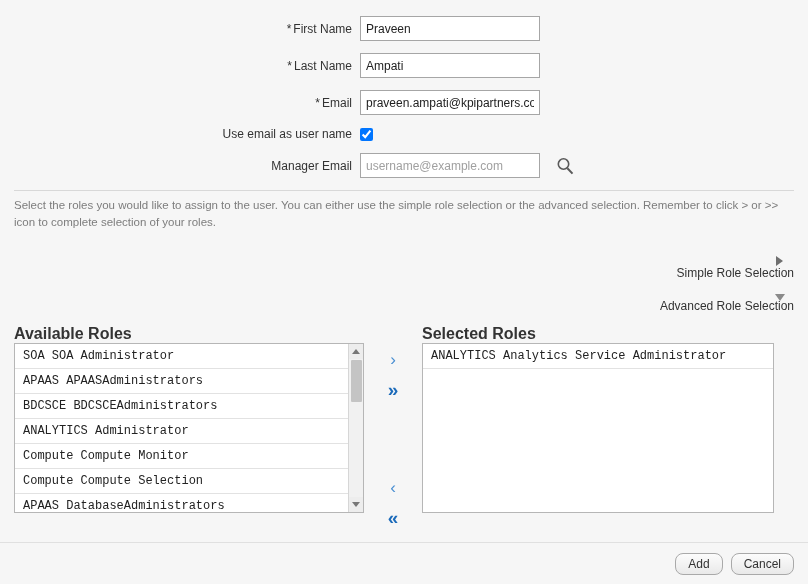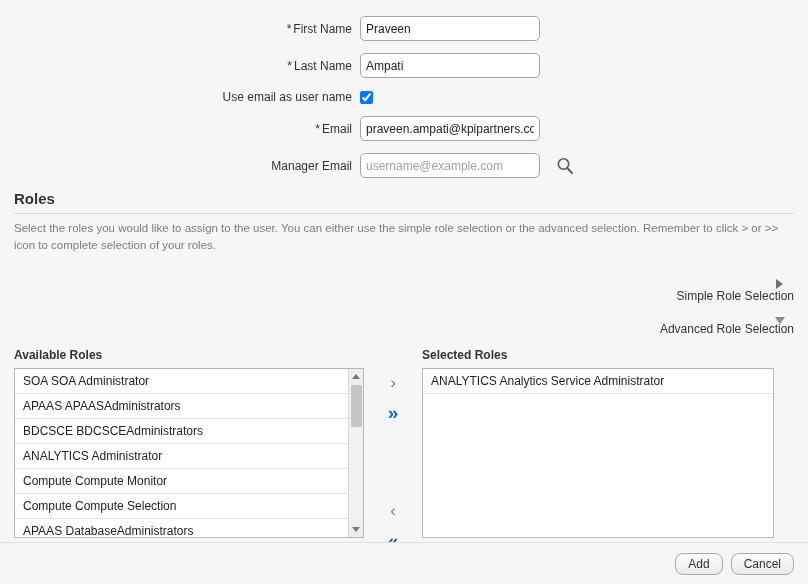--- a/index.html
+++ b/index.html
@@ -45,21 +45,21 @@
   }
   .text-input {
     width: 180px;
     height: 25px;
     border: 1px solid #a6a6a6;
     background: #ffffff;
     font-family: "Liberation Sans", sans-serif;
     font-size: 12px;
     color: #222222;
     padding: 0 5px;
-    border-radius: 5px;
+    border-radius: 0;
   }
   .text-input::placeholder { color: #a0a0a0; }
   .checkbox {
     width: 13px;
     height: 13px;
     margin: 0;
   }
   .search-icon-wrap {
     margin-left: 14px;
     display: inline-flex;
@@ -132,35 +132,35 @@
   .shuttle-col-left { width: 350px; }
   .shuttle-col-mid {
     width: 58px;
     display: flex;
     flex-direction: column;
     align-items: center;
     padding-top: 20px;
   }
   .shuttle-col-right { width: 352px; }
   .list-header {
-    font-size: 12px;
+    font-size: 16px;
     font-weight: bold;
     color: #333333;
-    margin-bottom: 6px;
   }
   .list-box {
     position: relative;
     border: 1px solid #b6b6b6;
     background: #ffffff;
     height: 170px;
     overflow: hidden;
   }
   .list-inner {
     height: 100%;
     overflow: hidden;
+    font-family: Liberation Mono, monospace;
   }
   .list-item {
     height: 25px;
     line-height: 24px;
     padding: 0 8px;
     font-size: 12px;
     color: #222222;
     border-bottom: 1px solid #e2e2e2;
     white-space: nowrap;
     overflow: hidden;
@@ -259,46 +259,45 @@
     </div>
 
     <div class="form-row">
       <div class="form-label">
         <span class="req">*</span><span>Last Name</span>
       </div>
       <input class="text-input" type="text" value="Ampati" style="">
     </div>
 
     <div class="form-row">
+      <div class="form-label">
+        <span class="req">*</span><span>Email</span>
+      </div>
+      <input class="text-input" type="text" value="praveen.ampati@kpipartners.co" style="">
+    </div>
+
+    <div class="form-row">
       <div class="form-label">Use email as user name</div>
       <input class="checkbox" type="checkbox" checked="" style="">
-    </div>
-
-    <div class="form-row">
-      <div class="form-label">
-        <span class="req">*</span><span>Email</span>
-      </div>
-      <input class="text-input" type="text" value="praveen.ampati@kpipartners.co" style="">
     </div>
 
     <div class="form-row">
       <div class="form-label">Manager Email</div>
       <input class="text-input" type="text" placeholder="username@example.com" style="">
       <span class="search-icon-wrap">
         <svg width="20" height="20" viewBox="0 0 20 20" aria-hidden="true">
           <circle cx="8.5" cy="8" r="5.2" fill="none" stroke="#5a5a5a" stroke-width="1.6"></circle>
           <line x1="12.4" y1="12.2" x2="17.5" y2="17.6" stroke="#5a5a5a" stroke-width="2"></line>
         </svg>
       </span>
     </div>
 
   </div>
 
   <div class="roles-section">
-    <div class="section-title">Roles</div>
     <div class="divider"></div>
     <div class="hint">Select the roles you would like to assign to the user. You can either use the simple role selection or the advanced selection. Remember to click &gt; or &gt;&gt; icon to complete selection of your roles.</div>
 
     <div class="disclosure-row">
       <span class="tri-right"></span>
       <span class="disclosure-label">Simple Role Selection</span>
     </div>
 
     <div class="disclosure-row">
       <span class="tri-down"></span>

